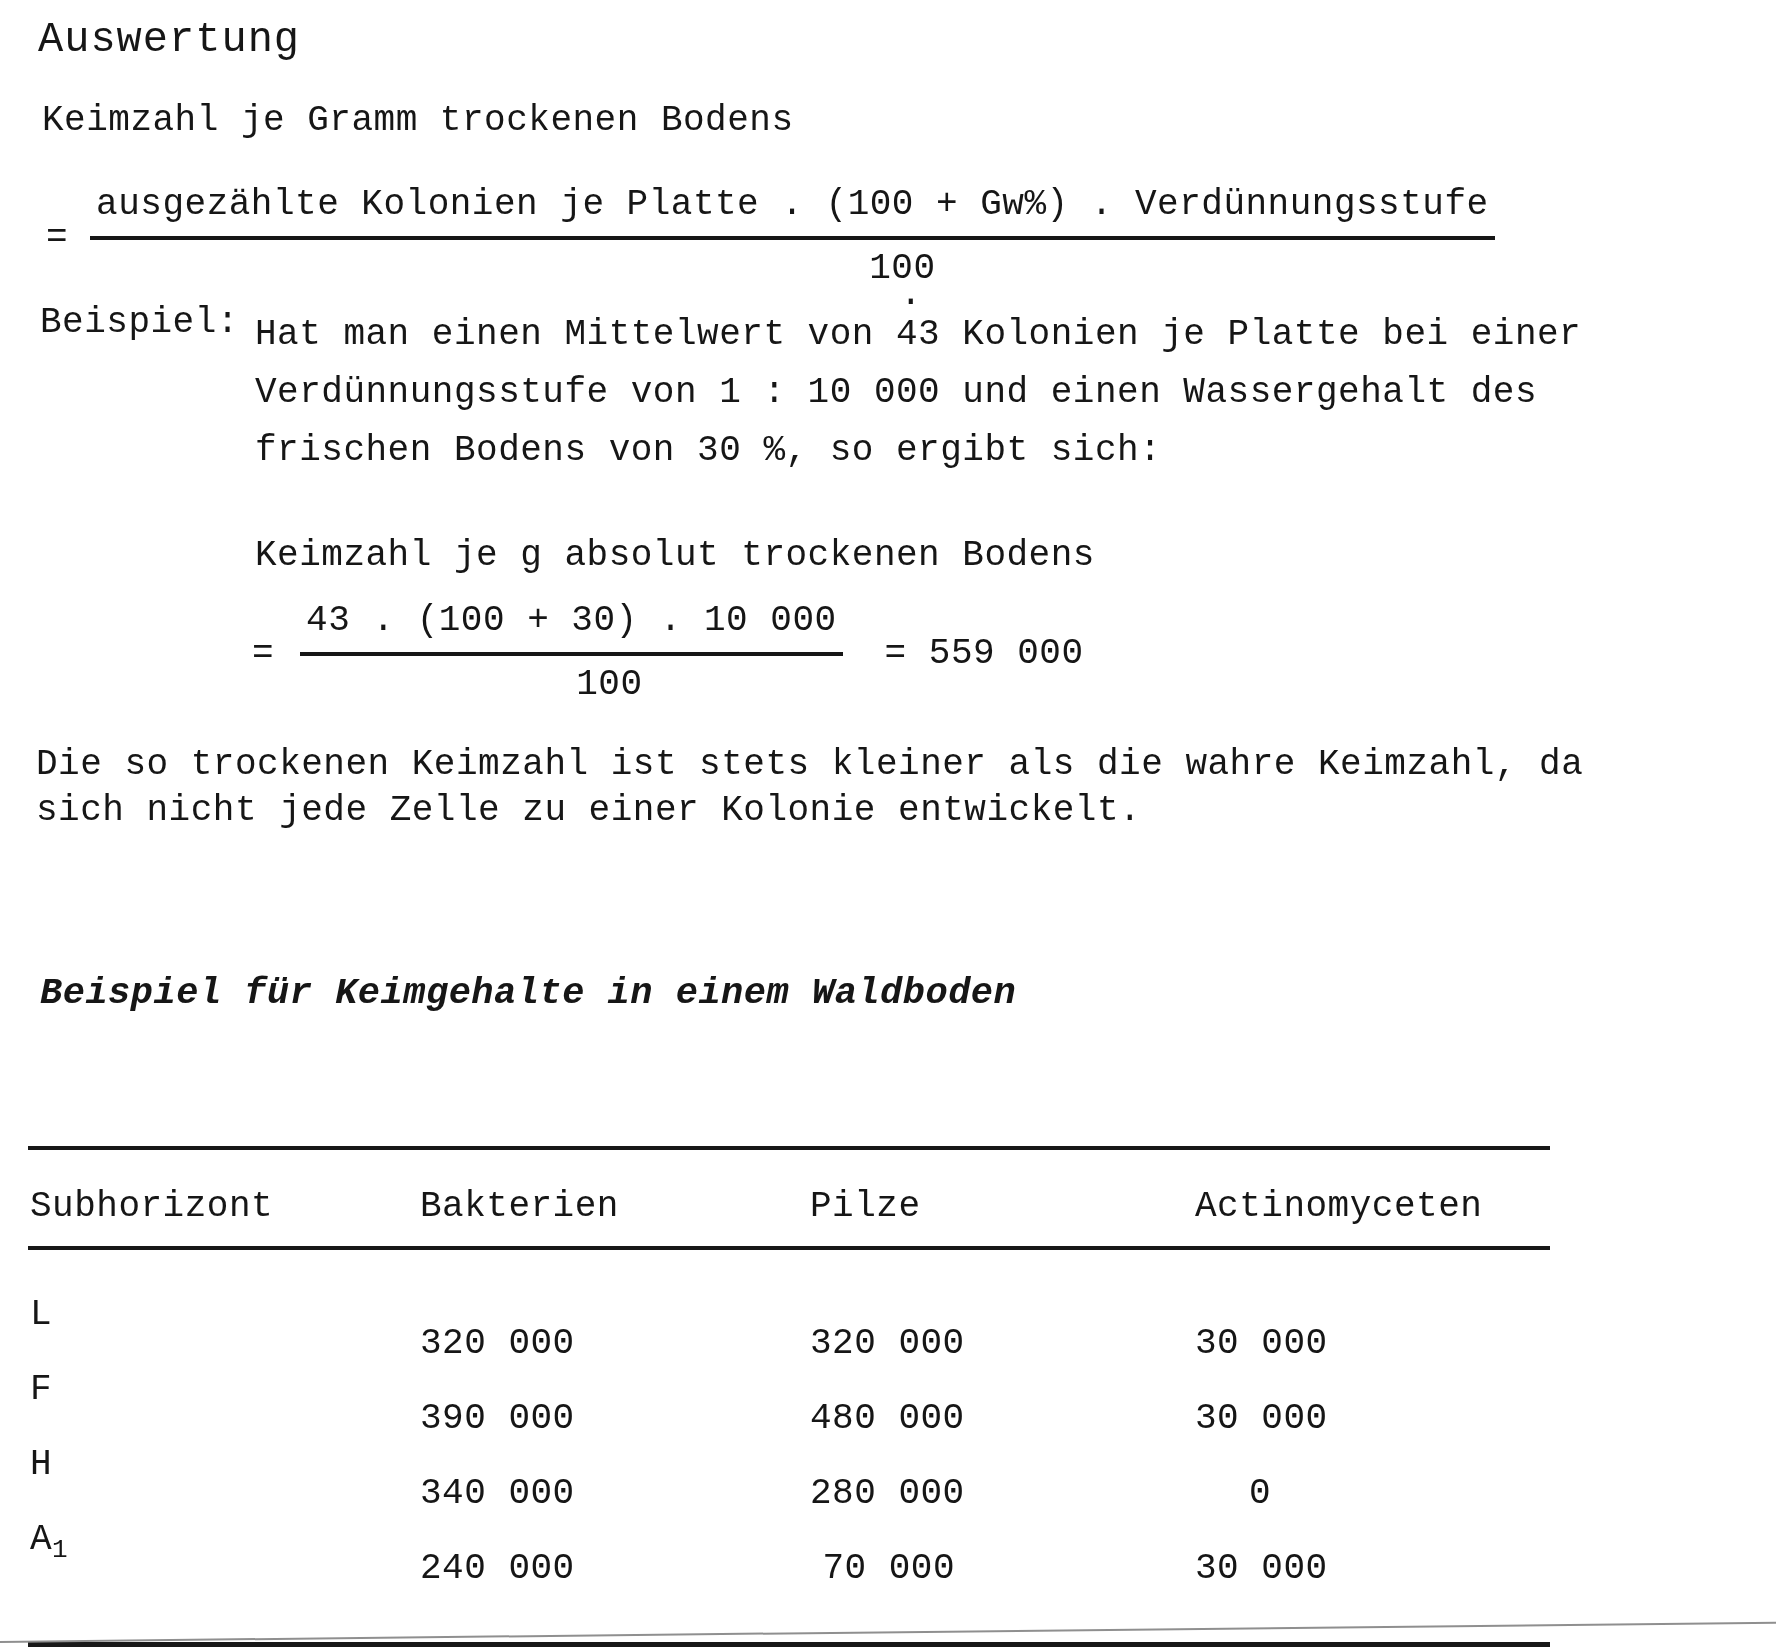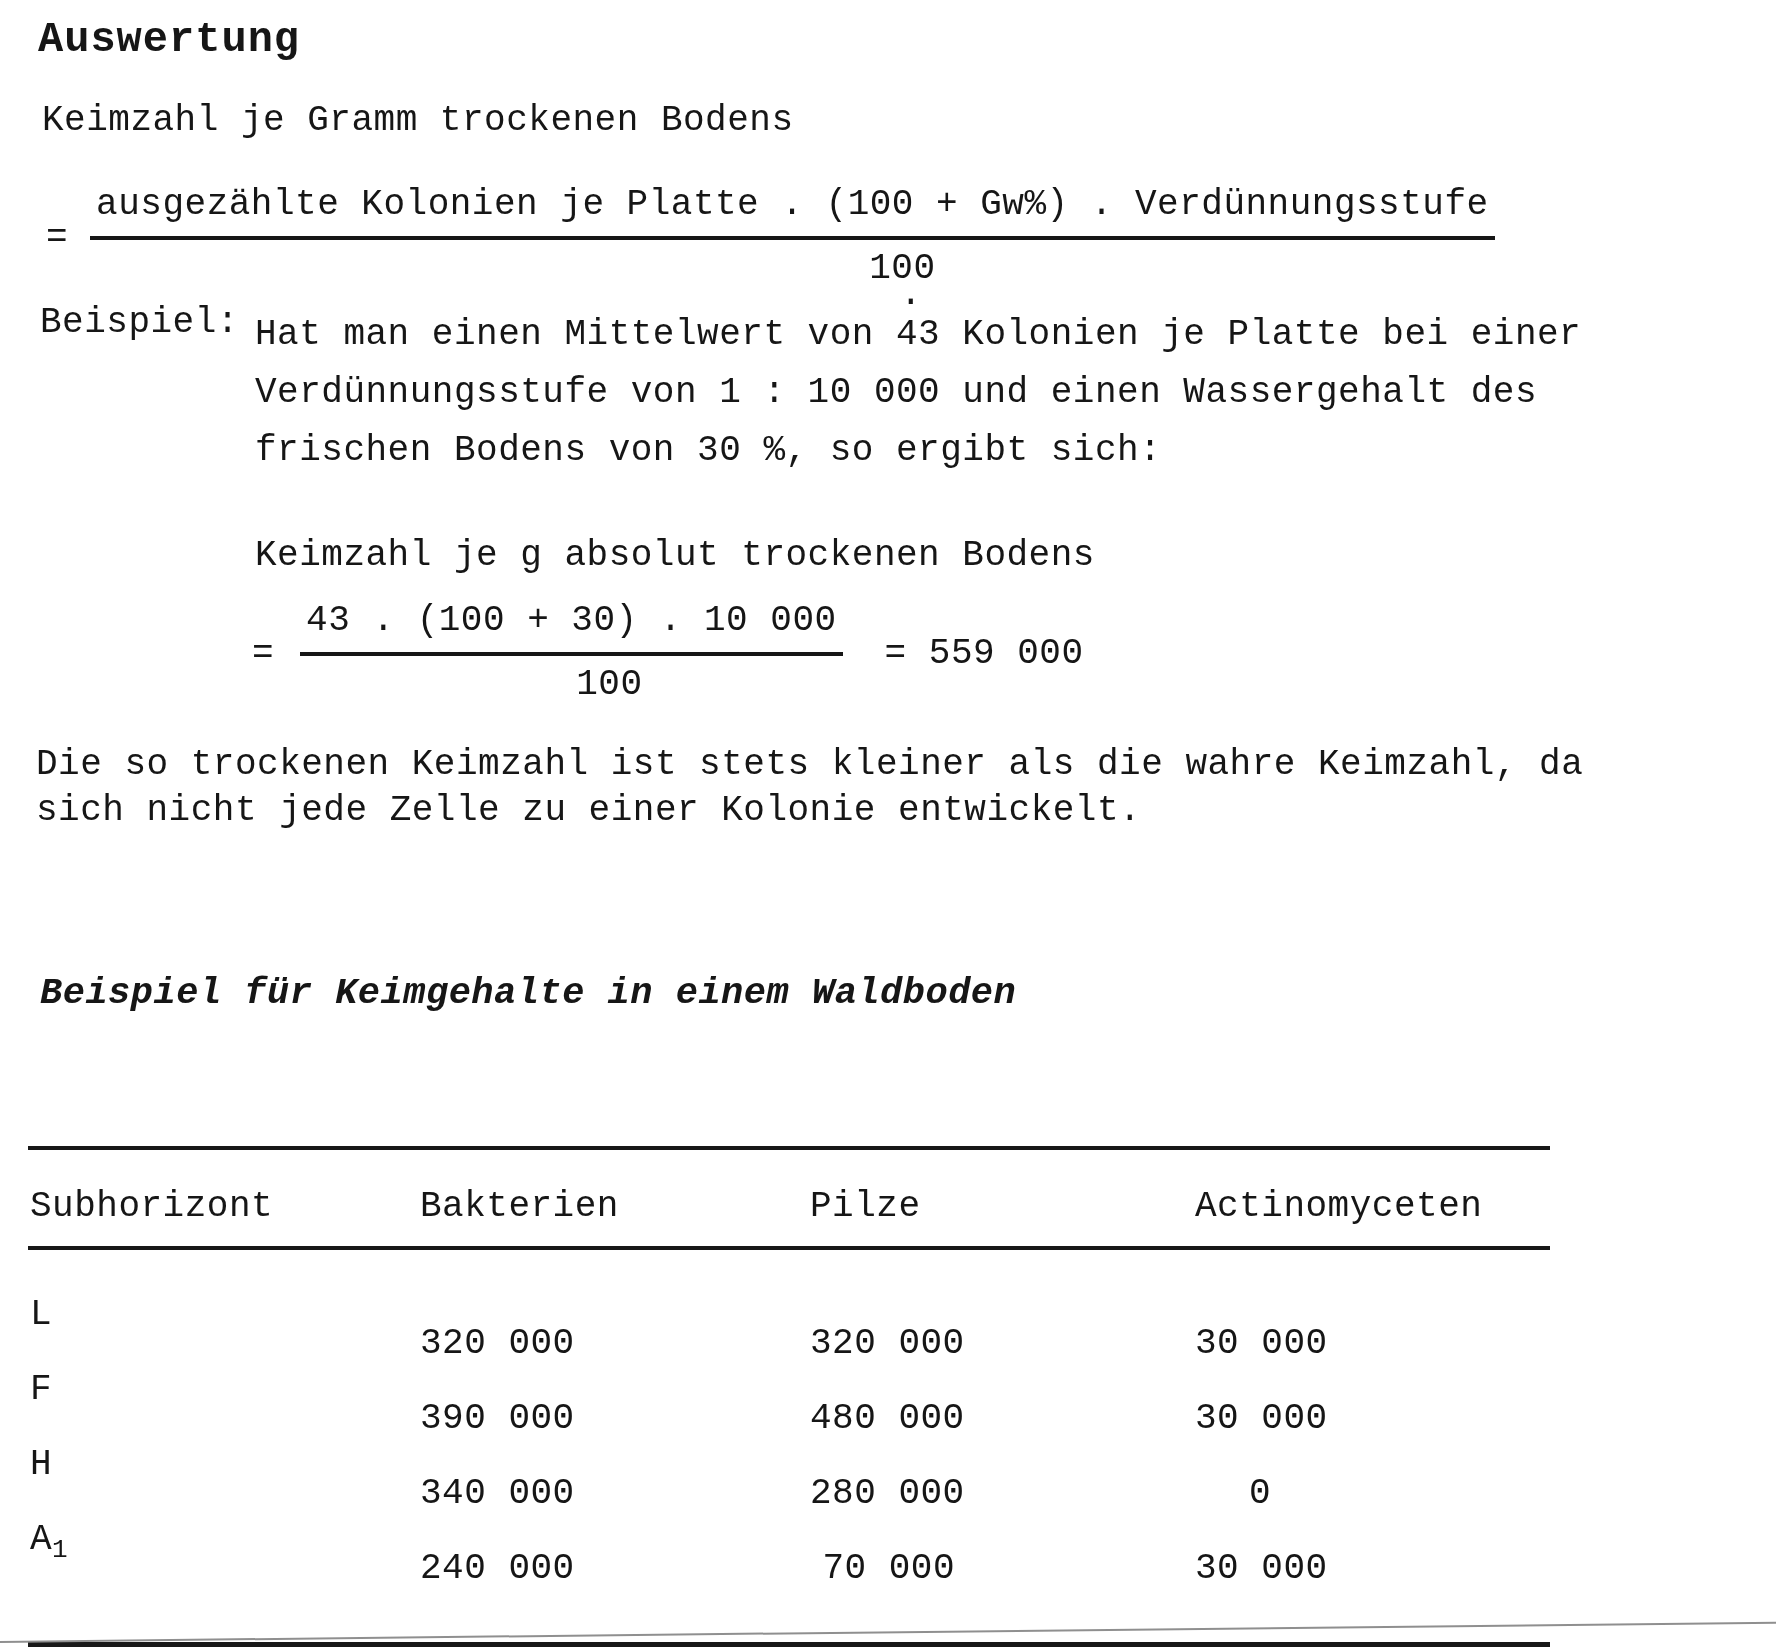--- a/index.html
+++ b/index.html
@@ -7,21 +7,21 @@
     position:relative;
     width:1776px; height:1650px;
     background:#ffffff;
     overflow:hidden;
     font-family:"Liberation Mono","DejaVu Sans Mono",monospace;
     color:#161616;
     letter-spacing:0.5px;
   }
   .h1 {
     position:absolute; left:38px; top:16px;
-    font-size:42px; font-weight:700; letter-spacing:1px;
+    font-size:42px; font-weight:400; letter-spacing:1px;
   }
   .intro {
     position:absolute; left:42px; top:100px; font-size:36px;
   }
   .formula { display:flex; align-items:center; font-size:36px; }
   .formula1 { position:absolute; left:46px; top:182px; }
   .formula2 { position:absolute; left:252px; top:598px; }
   .formula .eq { margin-right:22px; }
   .formula2 .eq { margin-right:26px; }
   .frac { display:inline-block; text-align:center; }

